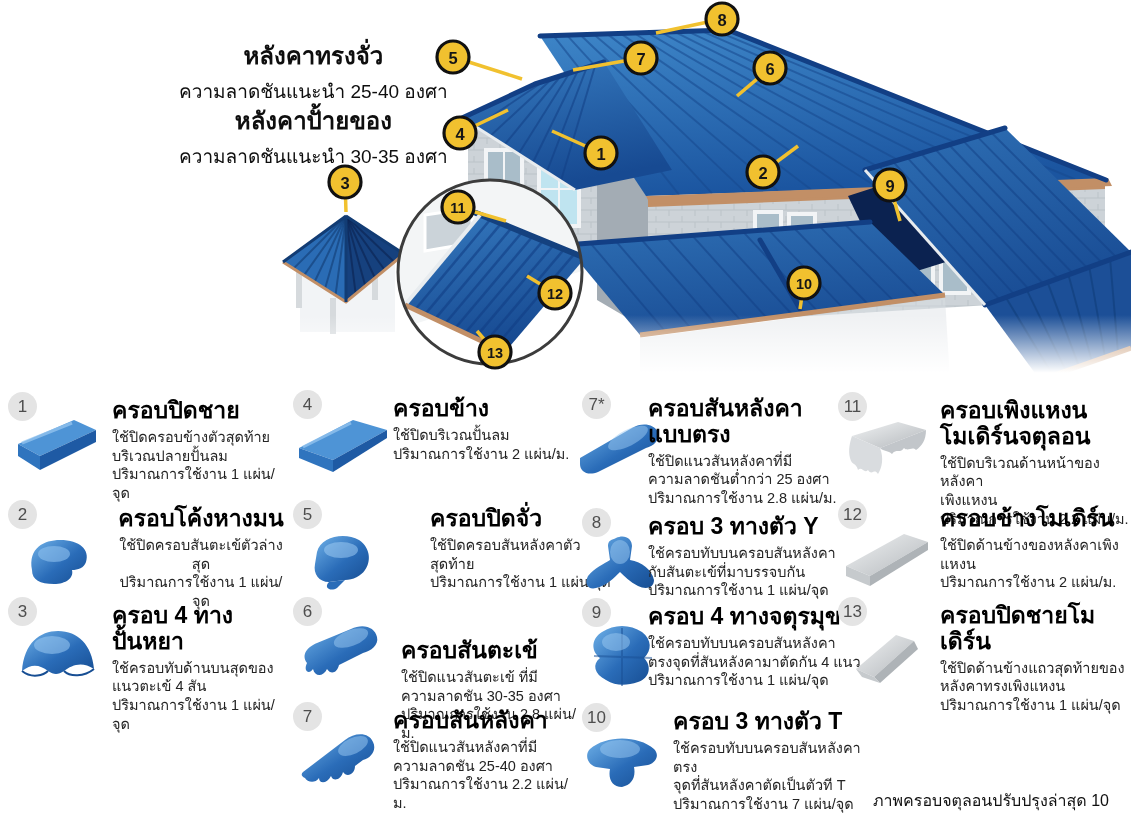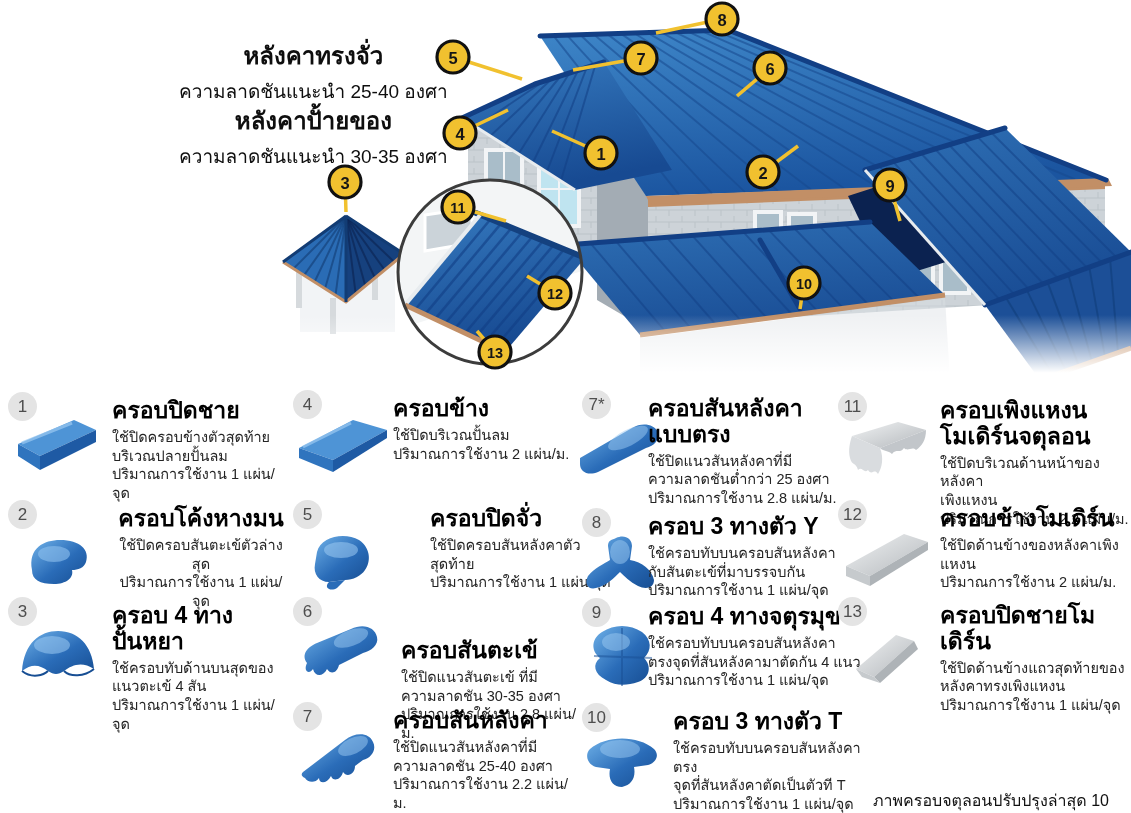--- a/index.html
+++ b/index.html
@@ -462,21 +462,21 @@
       <div class="item" style="left: 582px; top: 703px;">
         <div class="num">10</div>
         <div class="thumb" style="left: -10px;"><svg viewBox="0 0 100 82" width="100" height="82">
             <path d="M18,28 C34,14 66,14 82,28 C88,34 84,42 76,44 L62,46 C64,56 60,64 50,66 C40,66 36,58 38,48 L24,46 C16,44 12,34 18,28 Z" fill="url(#gB)"></path>
             <ellipse cx="48" cy="28" rx="20" ry="9" fill="#9CCAF2" opacity="0.5"></ellipse>
           </svg></div>
         <div class="txt" style="left: 66px; width: 214px; margin-left: 25px;">
           <div class="title">ครอบ 3 ทางตัว T</div>
           <div class="desc">ใช้ครอบทับบนครอบสันหลังคา ตรง
 จุดที่สันหลังคาตัดเป็นตัวที T
-ปริมาณการใช้งาน 1 แผ่น/จุด</div>
+ปริมาณการใช้งาน 7 แผ่น/จุด</div>
         </div>
       </div>
       <div class="item" style="left: 838px; top: 392px;">
         <div class="num">11</div>
         <div class="thumb"><svg viewBox="0 0 100 82" width="100" height="82">
             <polygon points="14,26 60,12 88,20 42,38" fill="url(#gG)"></polygon>
             <path d="M14,26 L42,38 C46,48 44,58 40,64 C36,58 34,66 30,60 C26,64 24,56 20,60 C18,52 14,56 12,48 C10,40 12,32 14,26 Z" fill="#D9DCDF"></path>
             <path d="M42,38 L88,20 C88,30 84,36 78,40 C74,36 70,42 66,38 C62,44 58,38 54,44 C50,40 46,42 42,38 Z" fill="#C2C6CA"></path>
           </svg></div>
         <div class="txt" style="left: 102px; width: 196px;">

